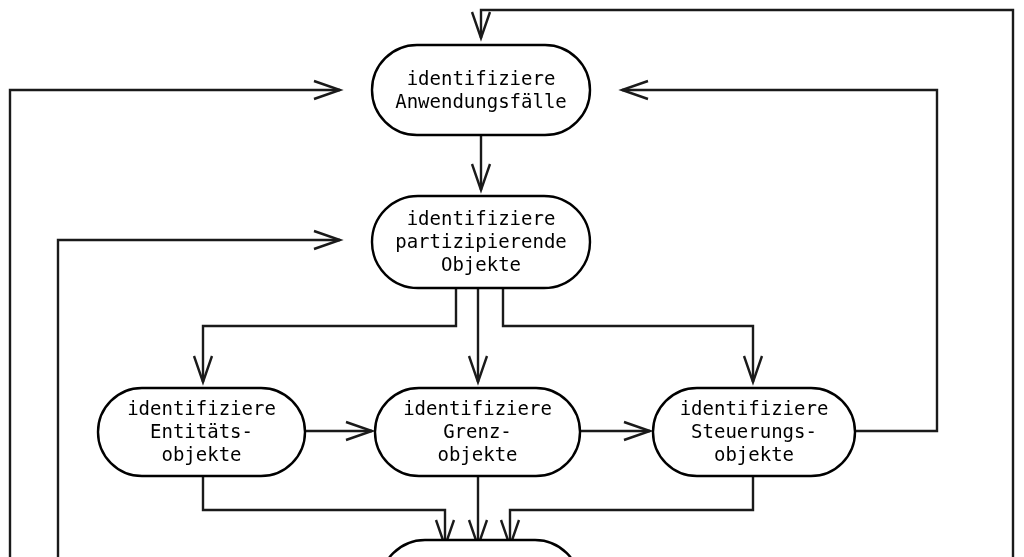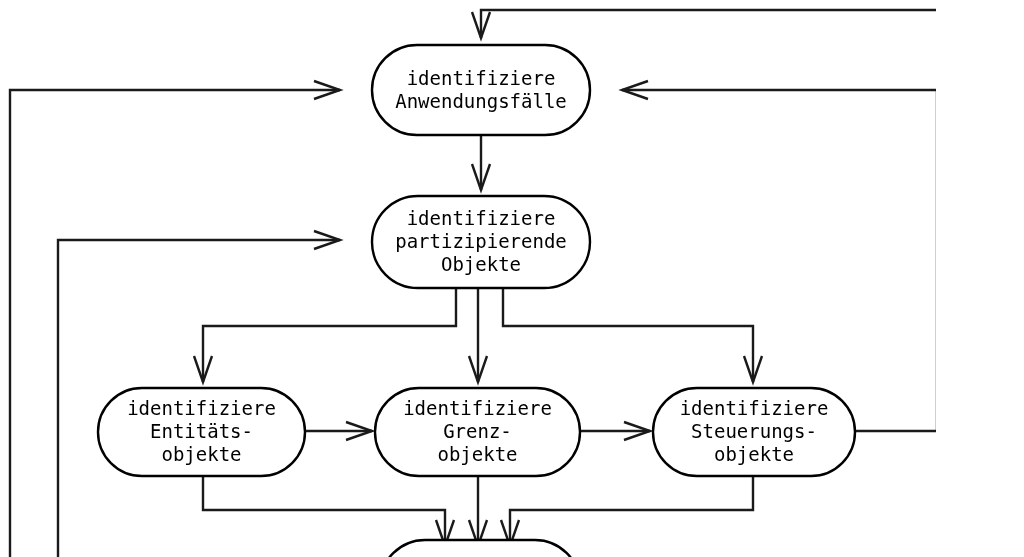--- a/index.html
+++ b/index.html
@@ -2,21 +2,21 @@
 <html><head>
 <meta charset="utf-8">
 <style>
   html, body {
     margin: 0;
     padding: 0;
     background: #ffffff;
   }
   #diagram-root {
     position: relative;
-    width: 936px;
+    width: 1024px;
     height: 557px;
     background: #ffffff;
     overflow: hidden;
     font-family: "DejaVu Sans Mono", monospace;
   }
   svg#flowchart {
     display: block;
     width: 1024px;
     height: 557px;
   }

